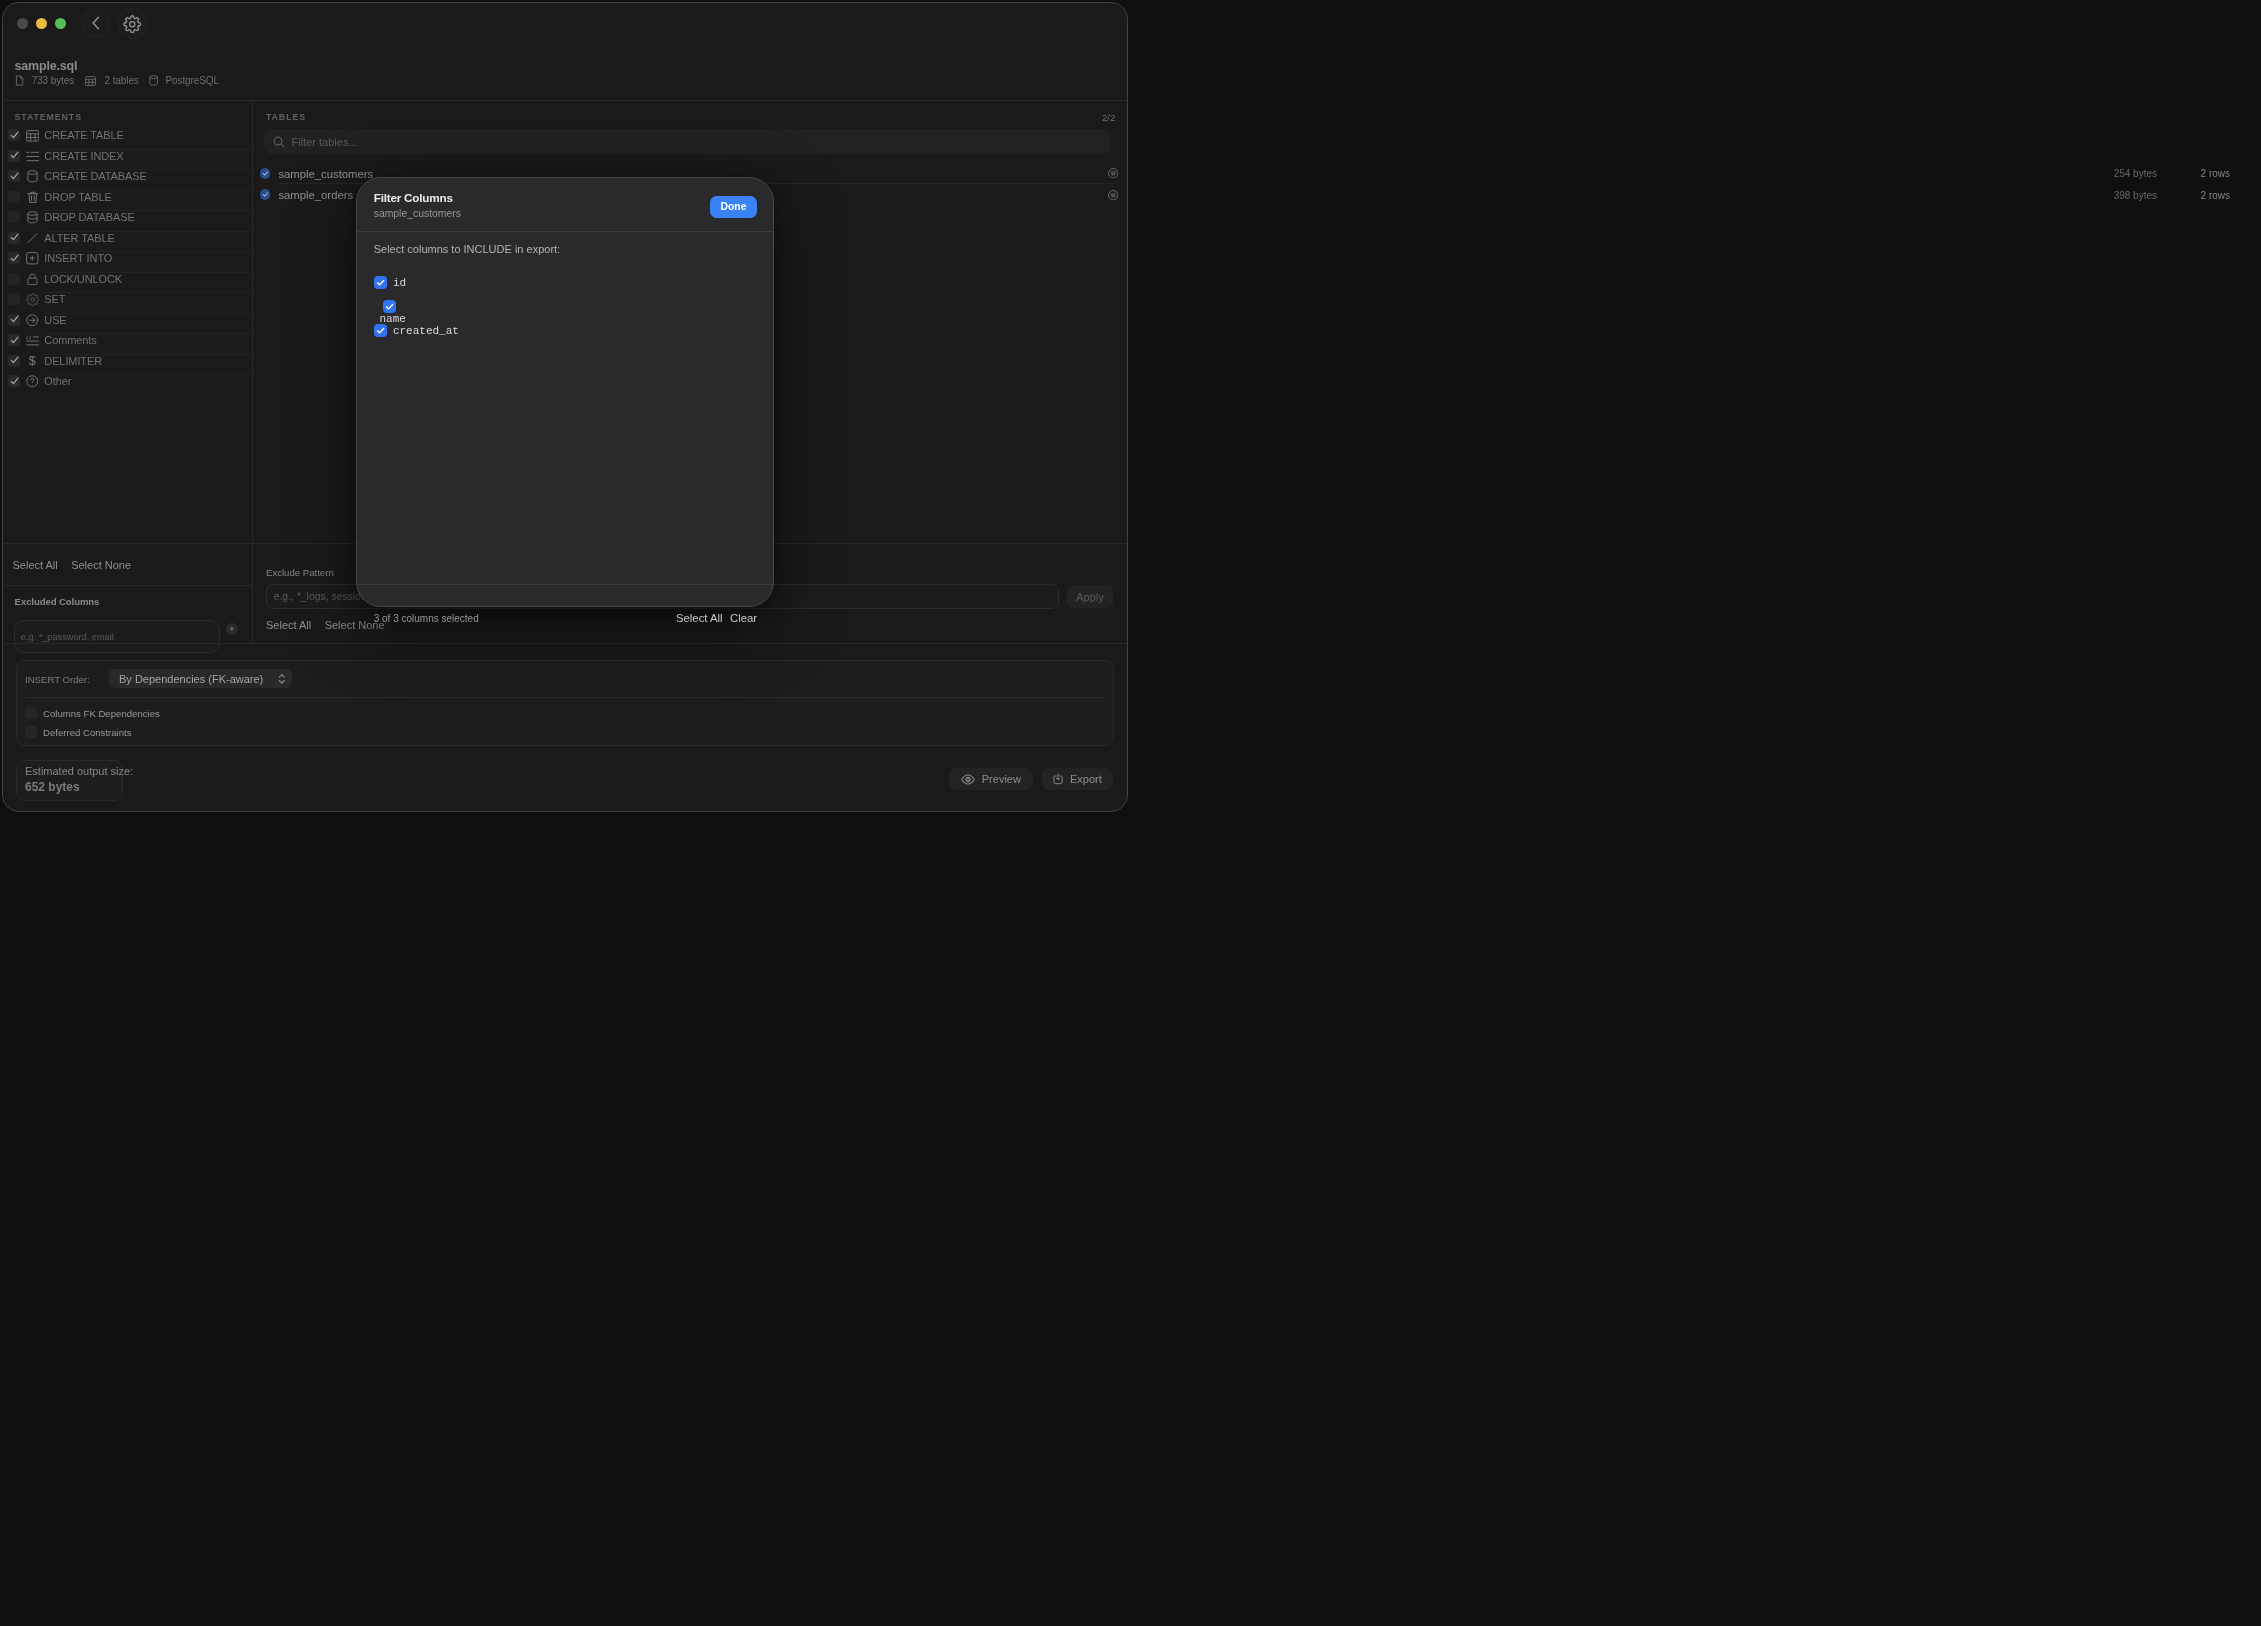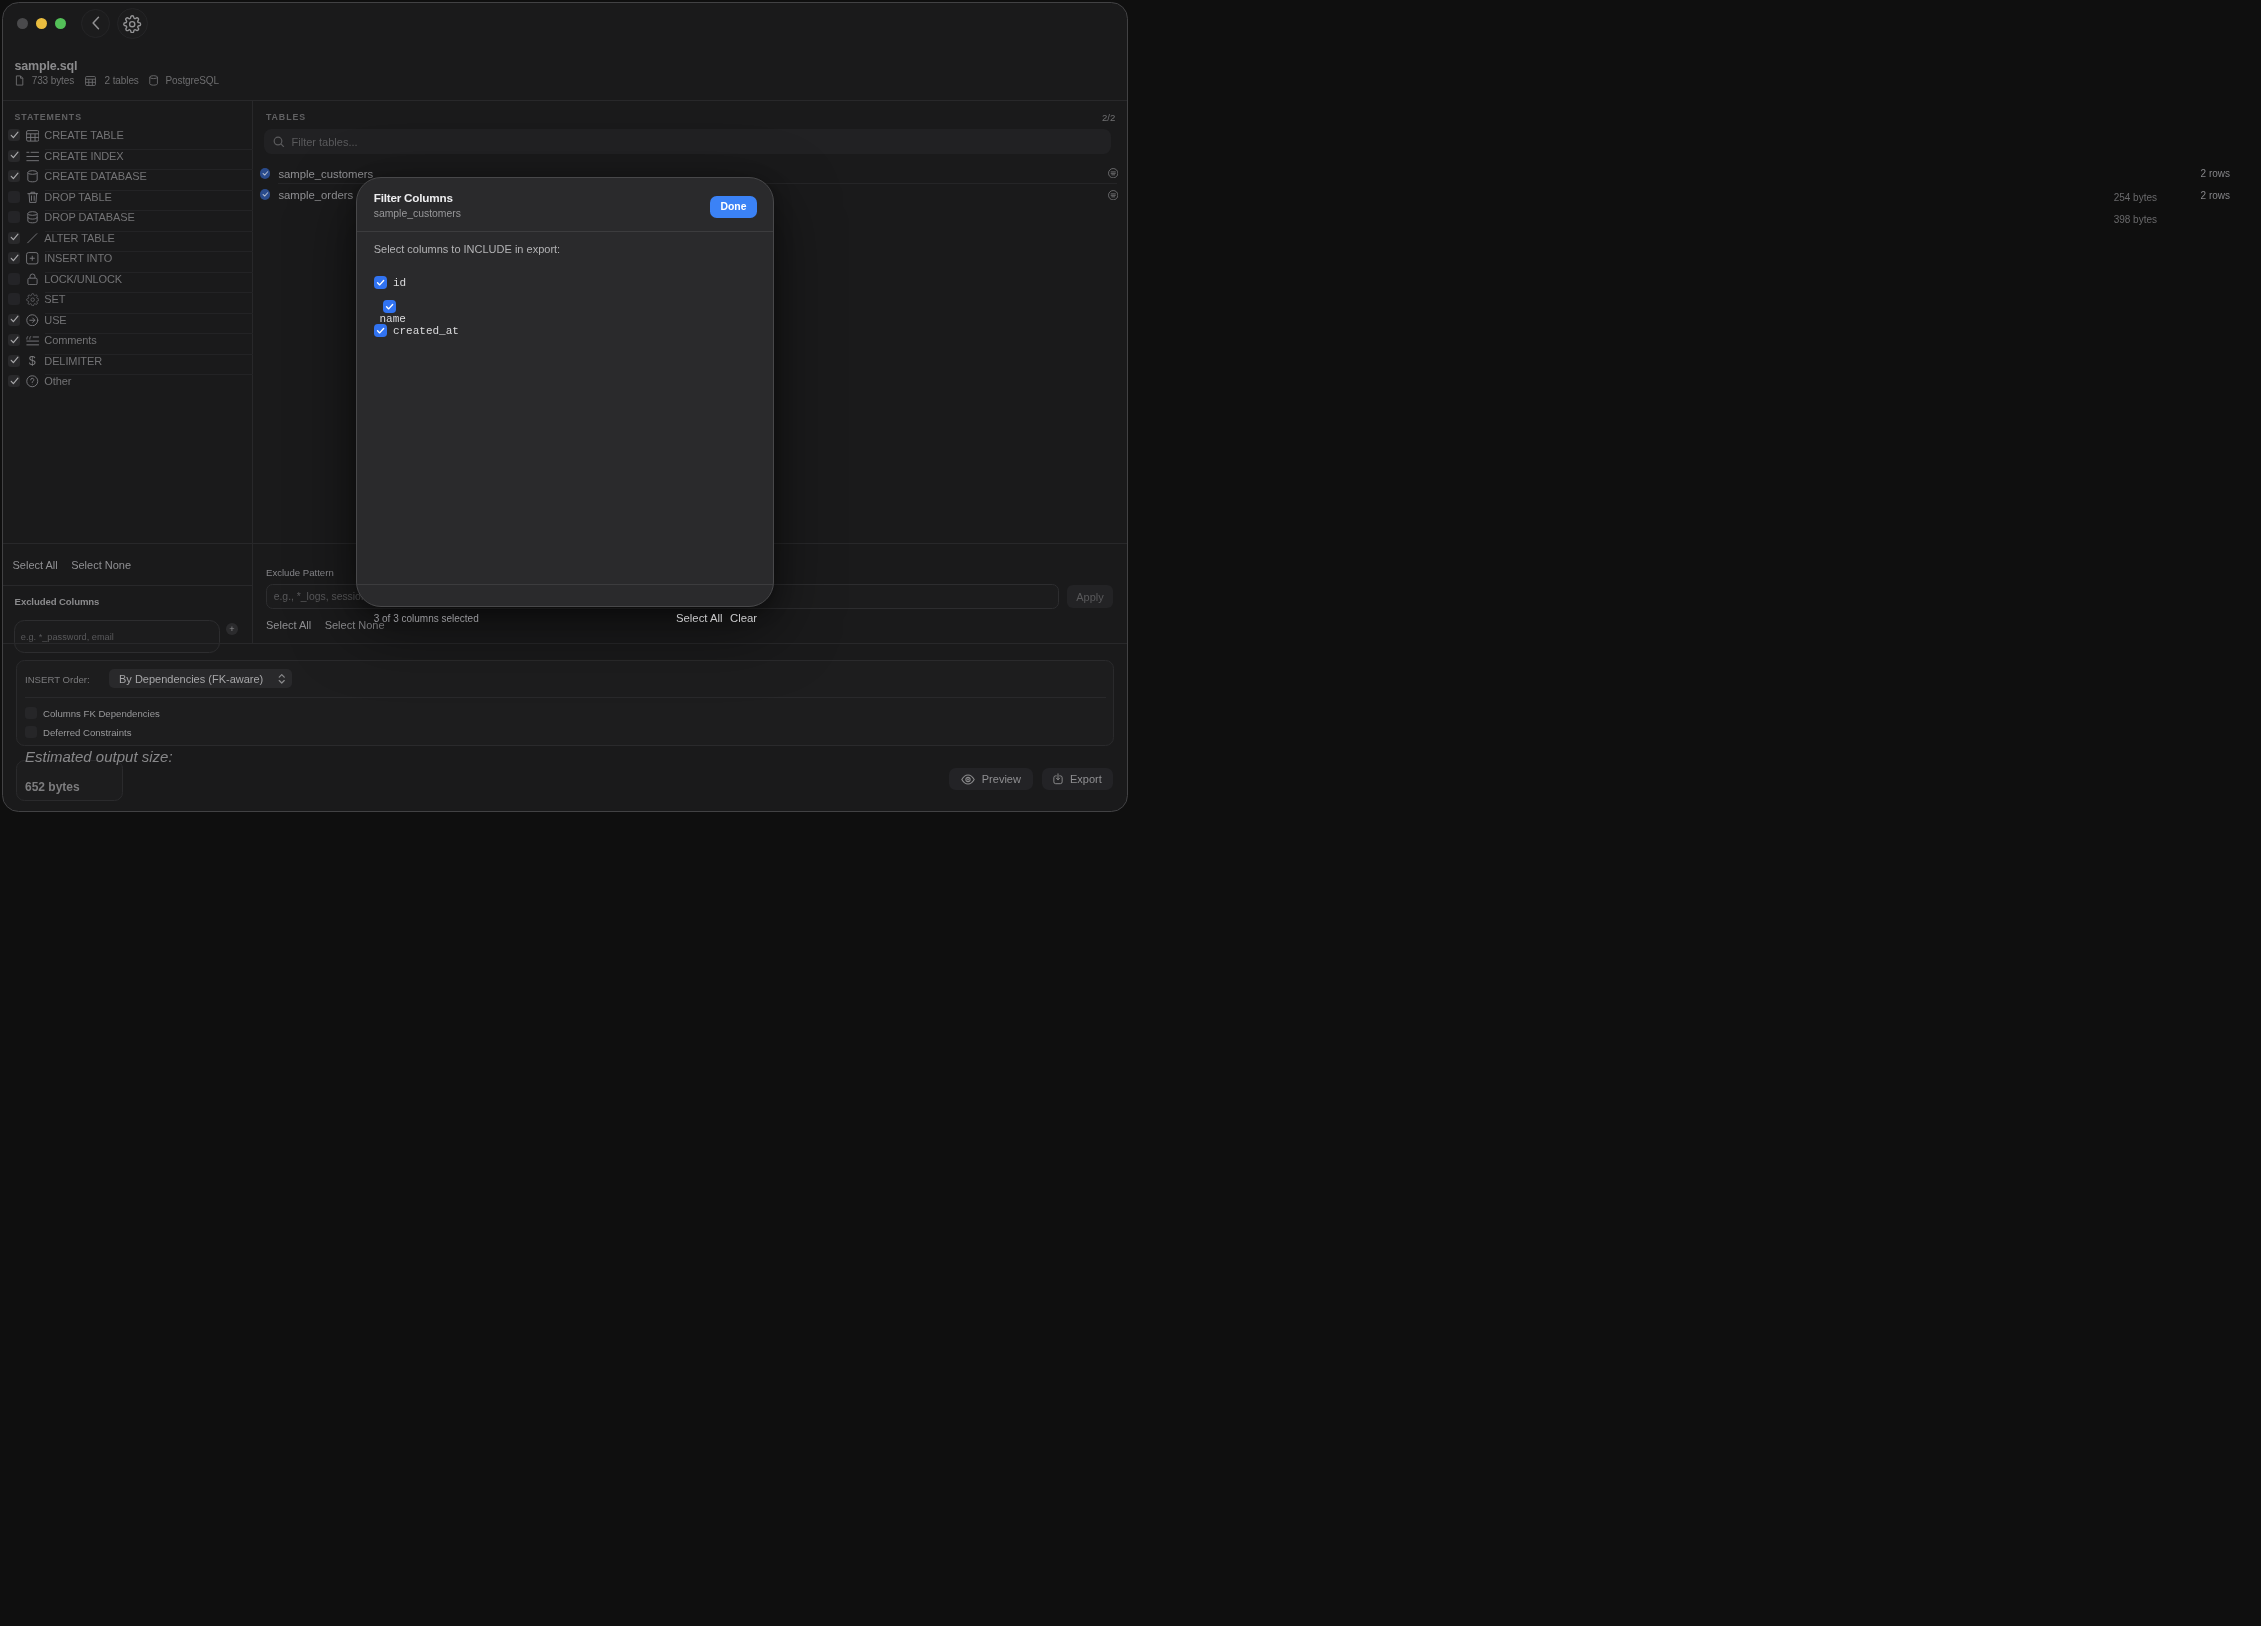--- a/index.html
+++ b/index.html
@@ -28,21 +28,21 @@
 
   .input { position:absolute; border:0.8px solid #2d2d2f; background:#1c1c1d; border-radius:10.4px;
     color:#59595b; font-size:10.4px; display:flex; align-items:center; }
   .search { position:absolute; background:#212123; border-radius:7.5px; display:flex; align-items:center;
     color:#5a5a5c; font-size:11px; }
 
   .trow { position:absolute; left:252px; width:867px; height:21px; display:flex; align-items:center; }
   .bluecirc { width:10.4px; height:10.4px; border-radius:50%; background:#2a4b8c; flex:none;
     display:flex; align-items:center; justify-content:center; margin-left:8px; }
   .tname { margin-left:8px; font-size:11.3px; color:#909093; }
-  .tbytes { position:absolute; font-size:10px; color:#69696b;margin-top:24px; }
+  .tbytes { position:absolute; font-size:10px; color:#69696b; }
   .trows2 { position:absolute; font-size:10px; color:#858588; }
 
   .linkrow { position:absolute; font-size:11px; color:#909093; font-weight:500; }
 
   .card { position:absolute; border:0.8px solid #2a2a2c; border-radius:8.4px; background:#1d1d1e; }
   .btn { position:absolute; background:#232326; border-radius:6.7px; display:flex; align-items:center;
     justify-content:center; color:#8f8f92; font-size:11px; font-weight:500; }
 
   
   .modal { position:absolute; left:356px; top:177px; width:418px; height:430px; background:#2a2a2c;
@@ -339,21 +339,21 @@
       <path d="M1.5 5 L4.5 2 L7.5 5 M1.5 9 L4.5 12 L7.5 9"></path>
     </svg>
 </div>
 <div class="hline" style="left:25px; top:697px; width:1081px; background:#29292b;"></div>
 <div style="position:absolute; left:25px; top:707px; width:12px; height:12px; border-radius:3.3px; background:#262628;"></div>
 <div style="position:absolute; left:43px; top:708px; font-size:9.6px; color:#98989a;">Columns FK Dependencies</div>
 <div style="position:absolute; left:25px; top:726px; width:12px; height:12px; border-radius:3.3px; background:#262628;"></div>
 <div style="position:absolute; left:43px; top:727px; font-size:9.6px; color:#98989a;">Deferred Constraints</div>
 
 <div class="card" style="left:16.3px; top:760px; width:107px; height:41px;"></div>
-<div style="position:absolute; left:25px; top:748px; font-size:15px; color:#88888a;font-style:italic;">Estimated output size:</div>
+<div style="position:absolute; left:25px; top:765px; font-size:11px; color:#88888a;">Estimated output size:</div>
 <div style="position:absolute; left:25px; top:780px; font-size:12px; font-weight:bold; color:#7c7c7e;">652 bytes</div>
 
 <div class="btn" style="left:949px; top:768px; width:84px; height:22px;">
   <svg width="14" height="11" viewBox="0 0 17 13" fill="none" stroke="#8b8b8d" stroke-width="1.3">
       <path d="M1 6.5 C3.2 2.6 5.7 1 8.5 1 s5.3 1.6 7.5 5.5 C13.8 10.4 11.3 12 8.5 12 s-5.3-1.6-7.5-5.5z"></path>
       <circle cx="8.5" cy="6.5" r="2.6"></circle>
       <circle cx="8.5" cy="6.5" r="1.1" fill="#8b8b8d" stroke="none"></circle>
     </svg>
   <span style="margin-left:6.7px;">Preview</span>
 </div>

